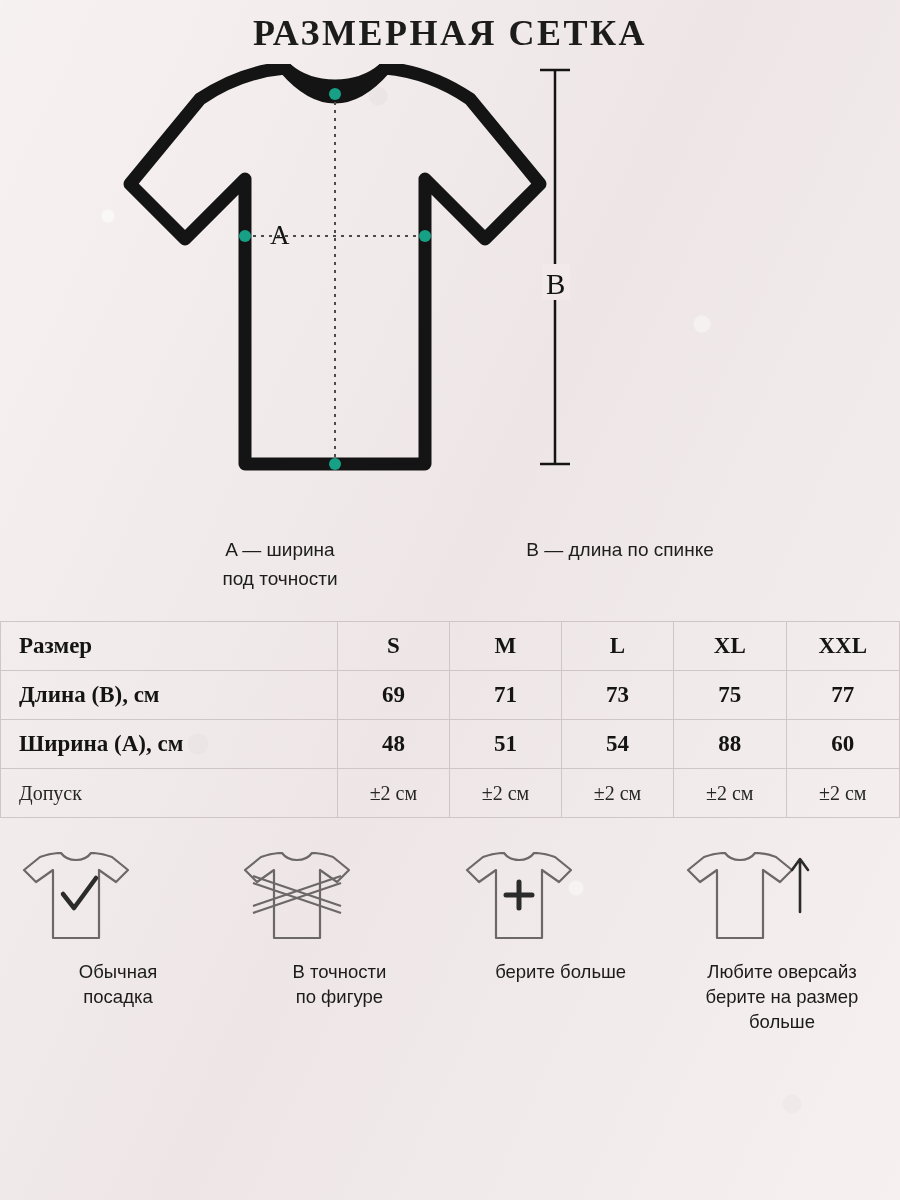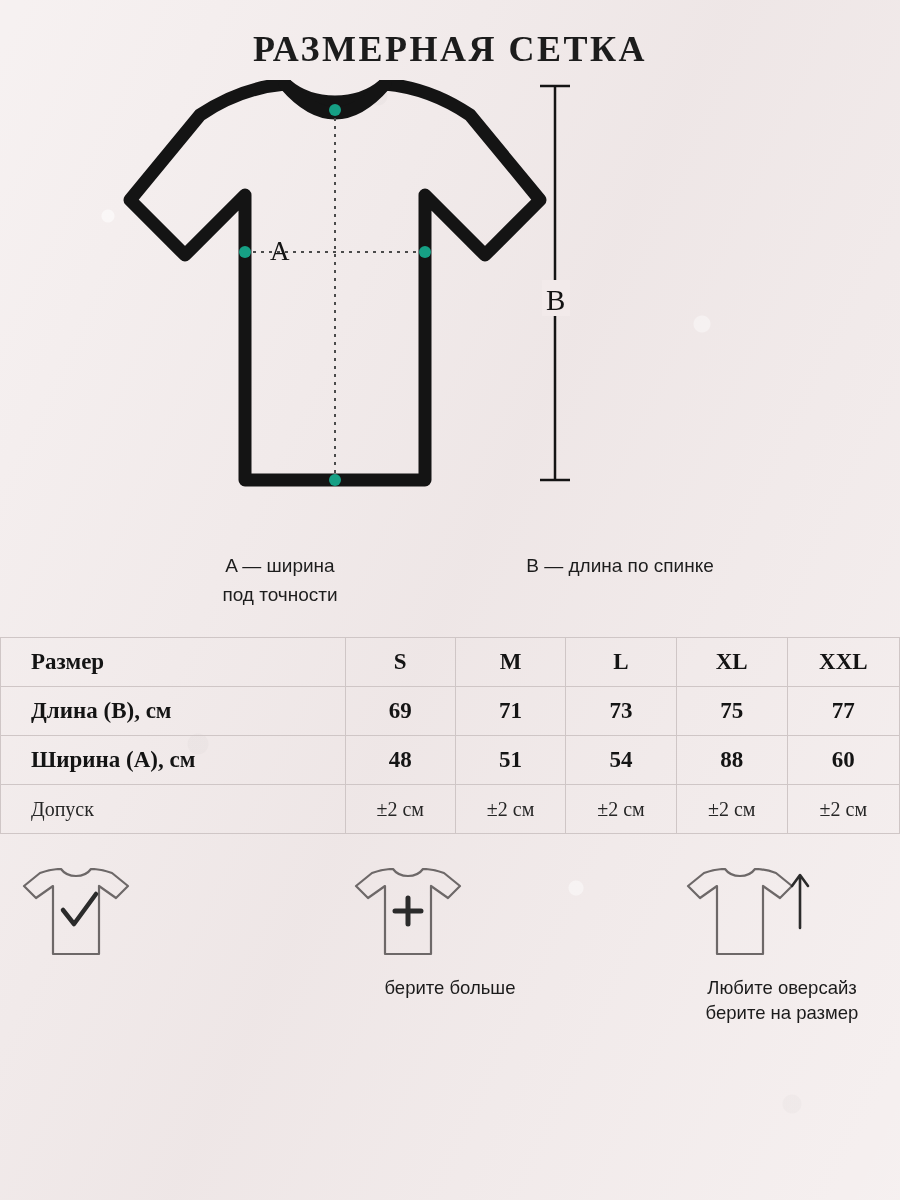--- a/index.html
+++ b/index.html
@@ -36,21 +36,21 @@
     width: 900px;
     height: 1200px;
     display: flex;
     flex-direction: column;
   }
   .title {
     text-align: center;
     font-size: 36px;
     letter-spacing: 2.5px;
     font-weight: 700;
-    padding-top: 28px;
+    padding-top: 12px;
     font-family: "Liberation Serif", serif;
   }
   .diagram-area {
     position: relative;
     height: 470px;
     margin-top: 10px;
   }
   .diagram-area svg {
     display: block;
     margin: 0 auto;
@@ -79,21 +79,21 @@
   .size-table th, .size-table td {
     border: 1px solid #cfc6c6;
     height: 46px;
     text-align: center;
     font-size: 23px;
     font-weight: 700;
     color: #141414;
   }
   .size-table th.row-label, .size-table td.row-label {
     text-align: left;
-    padding-left: 30px;
+    padding-left: 18px;
     width: 330px;
     font-size: 23px;
     font-weight: 700;
   }
   .size-table tr.tolerance td,
   .size-table tr.tolerance td.row-label {
     font-weight: 400;
     font-size: 20px;
     color: #262626;
   }
@@ -210,22 +210,41 @@
 
   <div class="fit-row">
 
     <div class="fit-item">
       <div class="fit-icon">
         <svg width="130" height="96" viewBox="0 0 130 96">
           <path d="M35 18 L18 30 L6 18 L22 5 Q33 1 43 1 Q48 8 58 8 Q68 8 73 1 Q83 1 94 5 L110 18 L98 30 L81 18 L81 86 L35 86 Z" fill="none" stroke="#6d6868" stroke-width="2.2" stroke-linejoin="round"></path>
           <path d="M45 42 L56 56 L78 26" fill="none" stroke="#2b2b2b" stroke-width="4.5" stroke-linecap="round" stroke-linejoin="round"></path>
         </svg>
       </div>
-    </div>
-
+      <div class="fit-label">
+        <div>Обычная</div>
+        <div>посадка</div>
+      </div>
+    </div>
+
+    <div class="fit-item">
+      <div class="fit-icon">
+        <svg width="130" height="96" viewBox="0 0 130 96">
+          <path d="M35 18 L18 30 L6 18 L22 5 Q33 1 43 1 Q48 8 58 8 Q68 8 73 1 Q83 1 94 5 L110 18 L98 30 L81 18 L81 86 L35 86 Z" fill="none" stroke="#6d6868" stroke-width="2.2" stroke-linejoin="round"></path>
+          <path d="M14 24 L102 54" fill="none" stroke="#6d6868" stroke-width="2.2"></path>
+          <path d="M14 54 L102 24" fill="none" stroke="#6d6868" stroke-width="2.2"></path>
+          <path d="M14 31 L102 61" fill="none" stroke="#6d6868" stroke-width="2.2"></path>
+          <path d="M14 61 L102 31" fill="none" stroke="#6d6868" stroke-width="2.2"></path>
+        </svg>
+      </div>
+      <div class="fit-label">
+        <div>В точности</div>
+        <div>по фигуре</div>
+      </div>
+    </div>
 
     <div class="fit-item">
       <div class="fit-icon">
         <svg width="130" height="96" viewBox="0 0 130 96">
           <path d="M35 18 L18 30 L6 18 L22 5 Q33 1 43 1 Q48 8 58 8 Q68 8 73 1 Q83 1 94 5 L110 18 L98 30 L81 18 L81 86 L35 86 Z" fill="none" stroke="#6d6868" stroke-width="2.2" stroke-linejoin="round"></path>
           <path d="M58 30 L58 56 M45 43 L71 43" fill="none" stroke="#2b2b2b" stroke-width="5" stroke-linecap="round"></path>
         </svg>
       </div>
       <div class="fit-label">
         <div>берите больше</div>
@@ -235,17 +254,18 @@
     <div class="fit-item">
       <div class="fit-icon">
         <svg width="130" height="96" viewBox="0 0 130 96">
           <path d="M35 18 L18 30 L6 18 L22 5 Q33 1 43 1 Q48 8 58 8 Q68 8 73 1 Q83 1 94 5 L110 18 L98 30 L81 18 L81 86 L35 86 Z" fill="none" stroke="#6d6868" stroke-width="2.2" stroke-linejoin="round"></path>
           <path d="M118 60 L118 8 M110 18 L118 7 L126 18" fill="none" stroke="#2b2b2b" stroke-width="2.6" stroke-linecap="round" stroke-linejoin="round"></path>
         </svg>
       </div>
       <div class="fit-label">
         <div>Любите оверсайз</div>
         <div>берите на размер</div>
+        <div>больше</div>
       </div>
     </div>
 
   </div>
 </div>
 
 </body></html>

